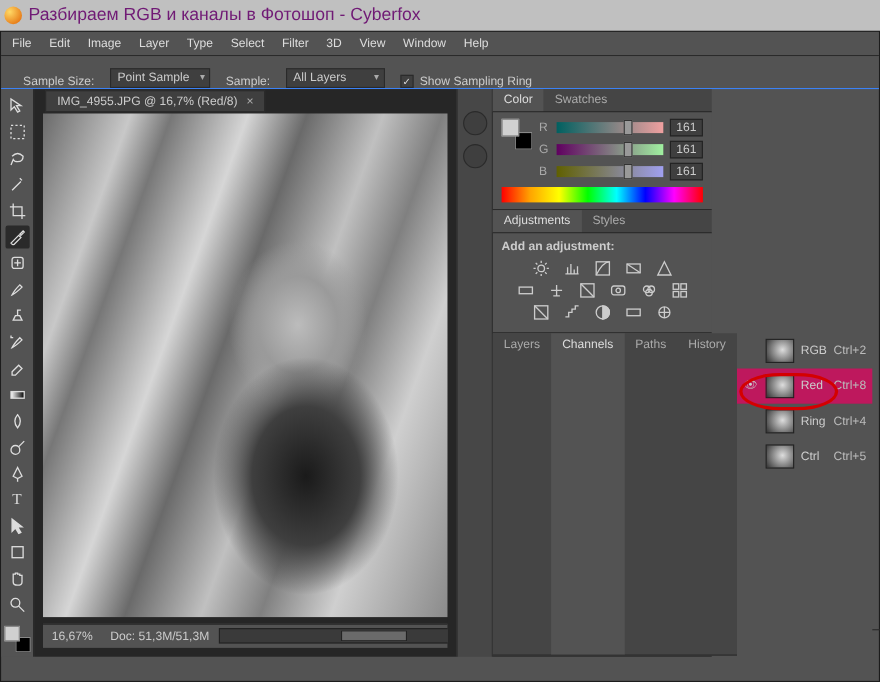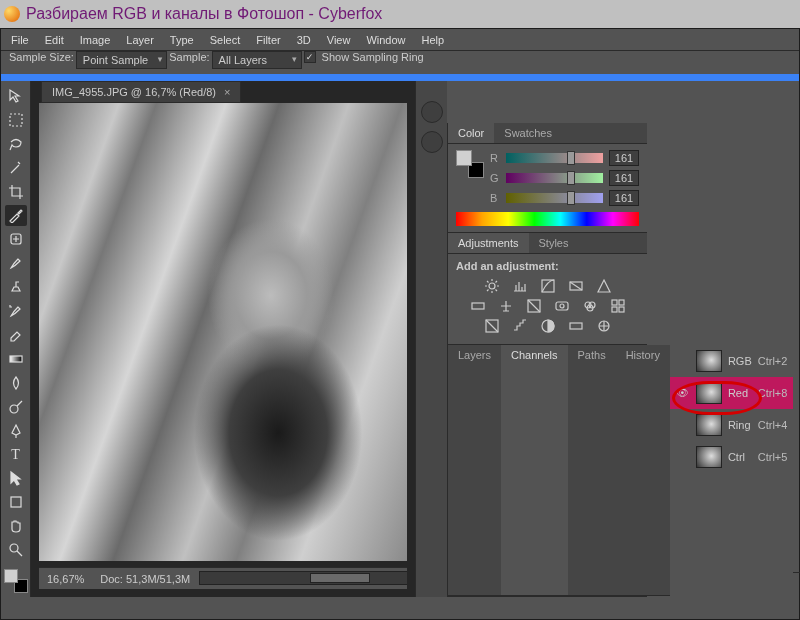--- a/index.html
+++ b/index.html
@@ -8,48 +8,48 @@
 .browser-title .fav { width: 16px; height: 16px; border-radius: 50%; background: radial-gradient(circle at 30% 30%, #ffd966, #e06000); margin-right: 6px; }
 .browser-title .t { color: #701a75; font-size: 16px; font-weight: normal; }
 .ps-window { position: absolute; left: 0; top: 28px; width: 800px; height: 592px; background: #535353; border: 1px solid #1c1c1c; }
 .ps-titlebar { height: 22px; background: linear-gradient(#6a6a6a,#595959); display:flex; align-items:center; justify-content:space-between; padding:0 4px; border-bottom:1px solid #2a2a2a;}
 .ps-titlebar .left { display:flex; align-items:center; gap:6px;}
 .ps-logo { width:16px; height:16px; background:#001e36; color:#31a8ff; font-size:9px; font-weight:bold; display:flex; align-items:center; justify-content:center; border-radius:2px;}
 .winbtns { display:flex; gap:2px; }
 .winbtn { width:26px; height:16px; background:#6f6f6f; border:1px solid #3a3a3a; display:flex; align-items:center; justify-content:center; color:#ddd; font-size:10px; cursor:pointer;}
 .ps-menu { height:22px; background:#535353; display:flex; align-items:center; padding:0 10px; gap:16px; border-bottom:1px solid #2a2a2a;}
 .ps-menu span { color:#ddd; cursor:pointer; }
-.ps-options { height:30px; background:#535353; display:flex; align-items:flex-start; padding:0 6px; gap:2px; border-bottom:7px solid #3b82f6;}
+.ps-options { height:30px; background:#535353; display:flex; align-items:flex-end; padding:0 6px; gap:14px; border-bottom:1px solid #3b82f6;}
 .drop { background:#3f3f3f; border:1px solid #2a2a2a; padding:2px 18px 2px 6px; position:relative; min-width:90px; cursor:pointer;}
 .drop::after { content:"▾"; position:absolute; right:4px; top:2px; font-size:9px; color:#aaa;}
 .chk { width:12px; height:12px; border:1px solid #2a2a2a; background:#3f3f3f; display:inline-flex; align-items:center; justify-content:center; color:#ddd; font-size:9px;}
 .ps-body { display:flex; height:calc(100% - 74px); }
 .tools { width:30px; background:#535353; border-right:1px solid #2a2a2a; display:flex; flex-direction:column; align-items:center; padding:4px 0; gap:2px; position:relative;}
 .tool { width:22px; height:22px; display:flex; align-items:center; justify-content:center; cursor:pointer; color:#ddd; border-radius:2px;}
 .tool.sel { background:#2a2a2a; }
 .tool svg { width:16px; height:16px; stroke:#ddd; fill:none; stroke-width:1.2;}
 .tool.txt { font-size:14px; font-family:Georgia,serif;}
 .fgbg { position:relative; width:24px; height:24px; margin-top:6px;}
 .fgbg .sw { position:absolute; width:14px; height:14px; border:1px solid #888;}
 .fgbg .fg { background:#d0d0d0; left:0; top:0; z-index:2;}
 .fgbg .bg { background:#000; right:0; bottom:0;}
 .canvas-area { flex:1; background:#262626; display:flex; flex-direction:column; position:relative;}
-.doc-tab { height:22px; display:flex; padding:0 10px;}
+.doc-tab { height:22px; display:flex; align-items:center; padding:0 10px;}
 .doc-tab .tab { background:#3f3f3f; padding:3px 10px; border:1px solid #2a2a2a; display:flex; gap:8px; align-items:center;}
 .doc-tab .x { cursor:pointer; color:#aaa;}
 .canvas { flex:1; background:#262626; margin:0 8px 8px 8px; position:relative; overflow:hidden;}
 .photo { position:absolute; left:0; top:0; right:0; bottom:28px; background:
   radial-gradient(ellipse 140px 180px at 65% 72%, #1a1a1a 0%, #3f3f3f 35%, transparent 60%),
   radial-gradient(ellipse 90px 110px at 63% 42%, #bcbcbc 0%, #9a9a9a 40%, transparent 70%),
   linear-gradient(110deg, #6a6a6a 0%, #c8c8c8 15%, #777 22%, #d6d6d6 35%, #6a6a6a 45%, #c0c0c0 58%, #808080 68%, #cfcfcf 80%, #8a8a8a 100%);
   filter: blur(0.3px);}
 .status { position:absolute; left:0; bottom:0; right:0; height:22px; background:#535353; border-top:1px solid #2a2a2a; display:flex; align-items:center; gap:16px; padding:0 8px;}
 .scroll { position:absolute; left:160px; bottom:4px; width:280px; height:14px; background:#3a3a3a; border:1px solid #222;}
 .scroll .thumb { position:absolute; left:110px; top:1px; width:60px; height:10px; background:#6a6a6a;}
-.panels { width:200px; background:#535353; border-left:1px solid #2a2a2a; display:flex; flex-direction:column;margin-top:42px;}
+.panels { width:200px; background:#535353; border-left:1px solid #2a2a2a; display:flex; flex-direction:column;}
 .collapsed-icons { width:32px; background:#474747; border-left:1px solid #2a2a2a; padding-top:20px; display:flex; flex-direction:column; gap:8px; align-items:center;}
 .ci { width:22px; height:22px; border:1px solid #2a2a2a; background:#3f3f3f; border-radius:50%; cursor:pointer;}
 .panel-stack { display:flex; flex:1;}
 .pnl { border-bottom:1px solid #2a2a2a;}
 .pnl-tabs { display:flex; background:#454545; border-bottom:1px solid #2a2a2a;}
 .pnl-tab { padding:4px 10px; cursor:pointer; color:#aaa;}
 .pnl-tab.act { background:#535353; color:#ddd;}
 .pnl-body { padding:6px 8px; }
 .color-sliders { display:flex; gap:6px;}
 .swatches2 { position:relative; width:28px; height:28px;}

